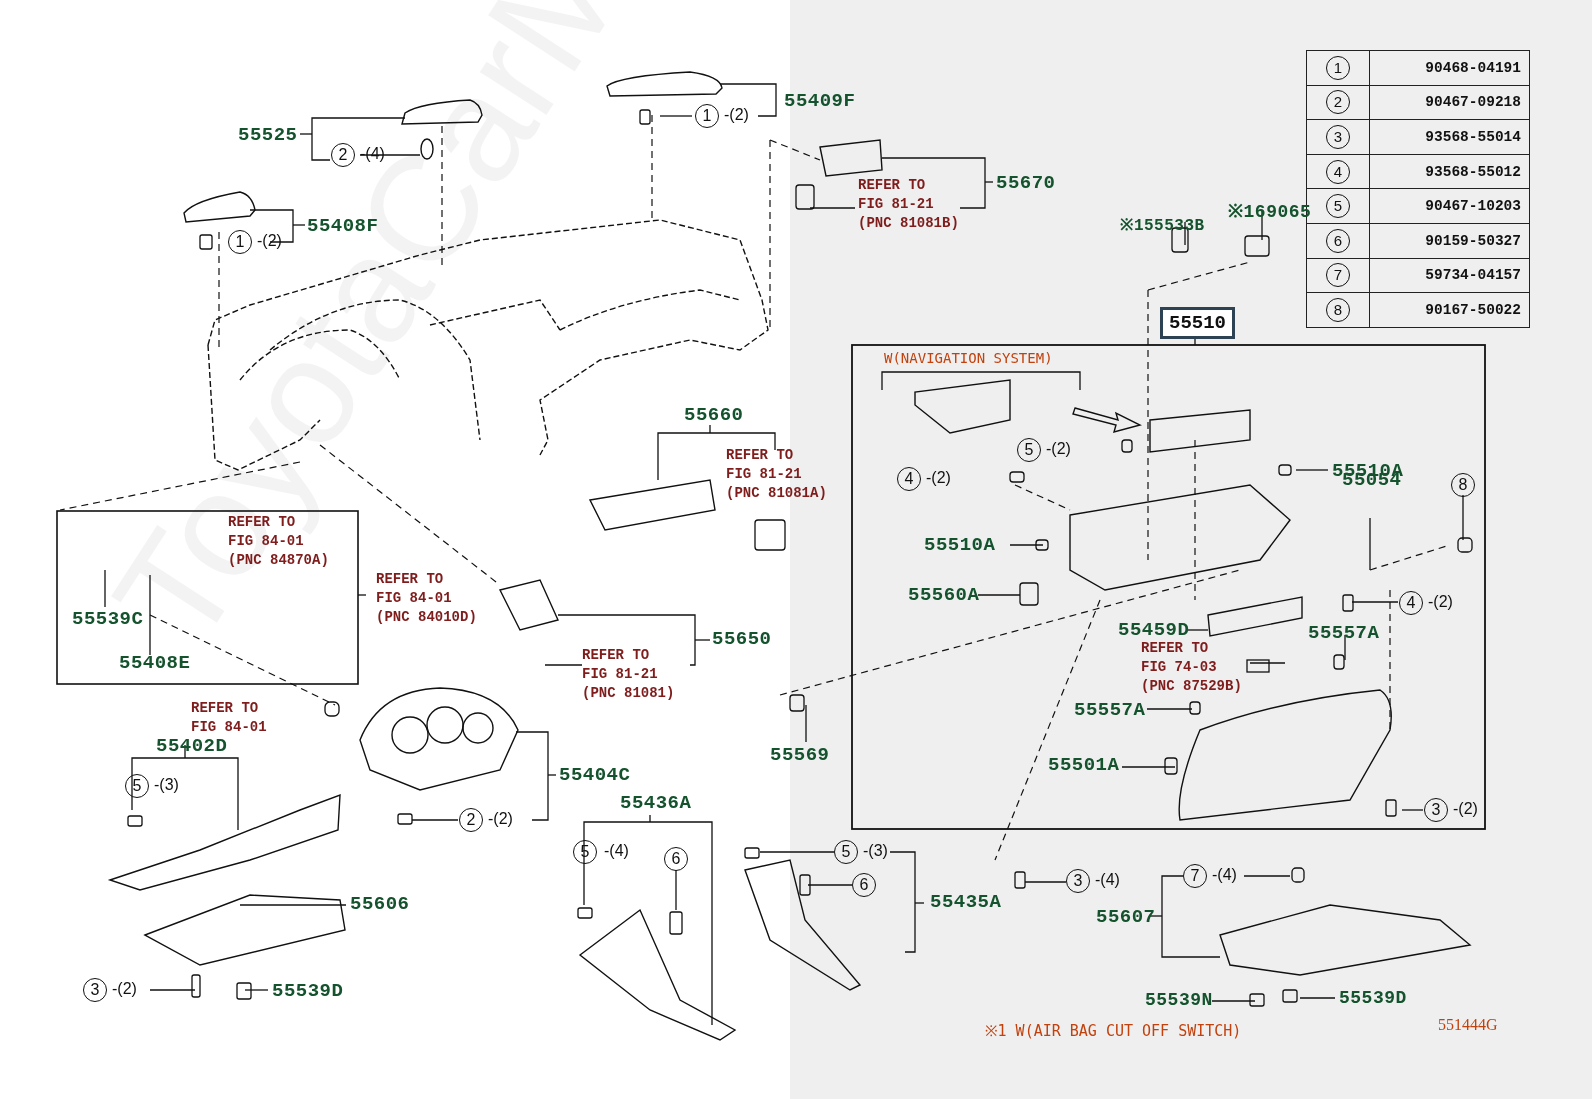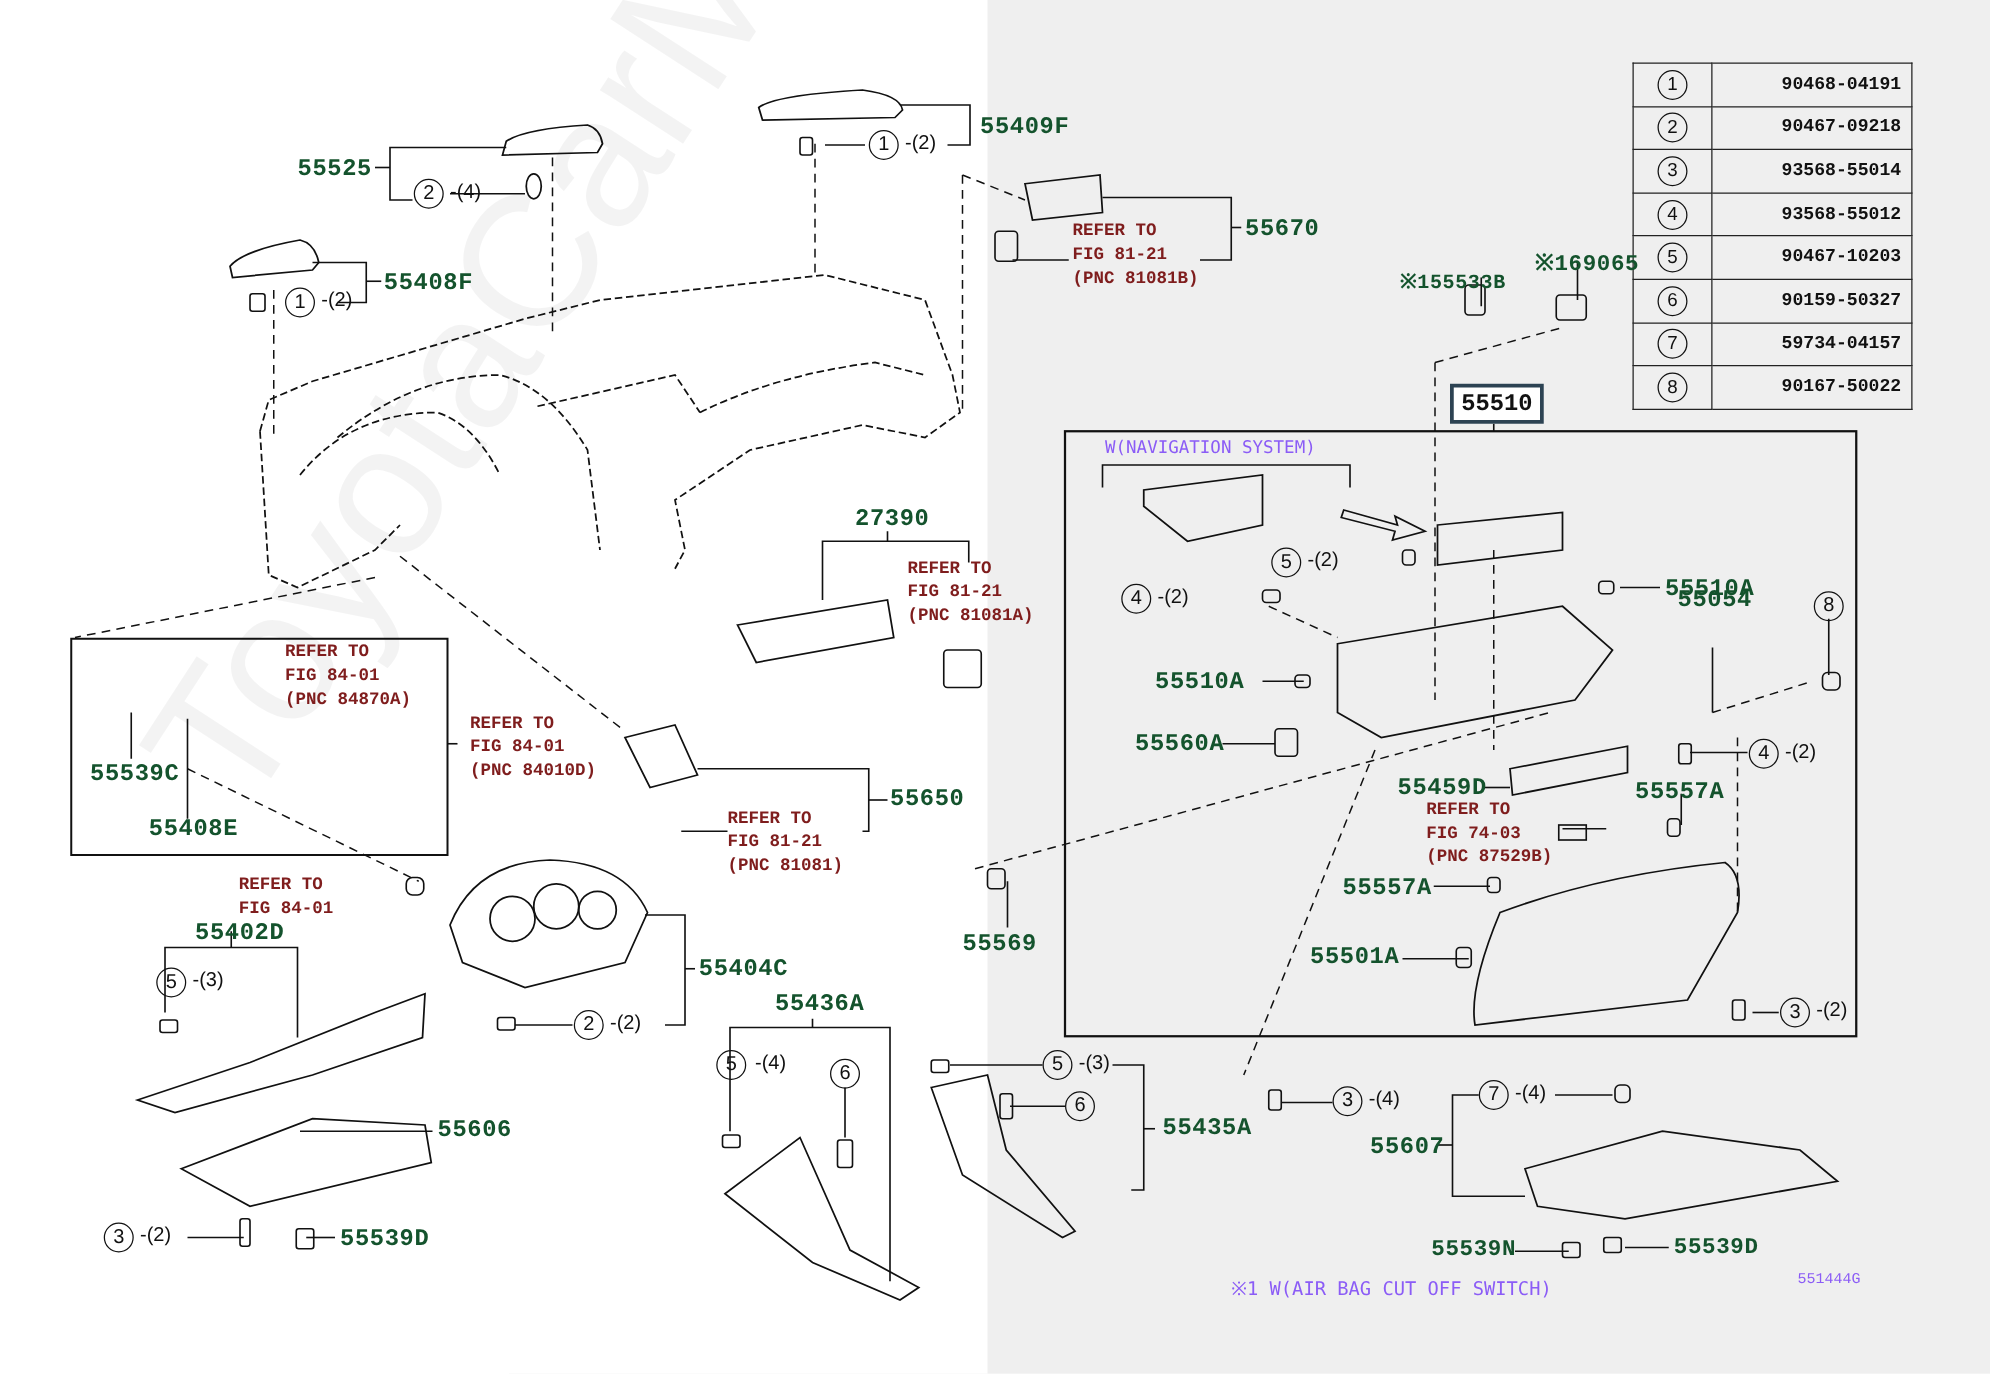--- a/index.html
+++ b/index.html
@@ -1,21 +1,21 @@
 <!DOCTYPE html>
 <html><head>
 <meta charset="utf-8">
 <style>
   html,body{margin:0;padding:0;}
   body{width:1592px;height:1099px;position:relative;overflow:hidden;background:#ffffff;font-family:"DejaVu Sans Mono","Liberation Mono",monospace;color:#111;}
   #bg-right{position:absolute;left:790px;top:0;width:802px;height:1099px;background:#efefef;}
   svg#art{position:absolute;left:0;top:0;}
   .lbl{position:absolute;font-family:"Liberation Mono","DejaVu Sans Mono",monospace;font-weight:bold;font-size:19px;letter-spacing:0.5px;white-space:nowrap;color:#14532d;line-height:1;}
   .ref{position:absolute;font-family:"Liberation Mono","DejaVu Sans Mono",monospace;font-weight:bold;font-size:14px;line-height:19px;white-space:pre;color:#7f1d1d;}
-  .note{position:absolute;font-family:"DejaVu Sans Mono",monospace;font-size:15px;white-space:nowrap;color:#8b5cf6;}
+  .note{position:absolute;font-family:"DejaVu Sans Mono",monospace;font-size:15px;white-space:nowrap;color:#c2410c;}
   .cnum{position:absolute;width:24px;height:24px;border:1.4px solid #111;border-radius:50%;box-sizing:border-box;text-align:center;font-family:"Liberation Sans",sans-serif;font-size:16px;line-height:22px;background:transparent;}
   .qty{position:absolute;font-family:"Liberation Sans",sans-serif;font-size:16px;white-space:nowrap;}
   #legend{position:absolute;left:1306px;top:50px;width:224px;border-collapse:collapse;background:#efefef;}
   #legend td{border:1.3px solid #222;height:33.6px;padding:0;font-family:"Liberation Mono",monospace;font-weight:bold;font-size:14.5px;}
   #legend td.c1{width:62px;text-align:center;}
   #legend td.c2{text-align:right;padding-right:8px;}
   #legend .circ{display:inline-block;width:24px;height:24px;border:1.4px solid #111;border-radius:50%;box-sizing:border-box;font-family:"Liberation Sans",sans-serif;font-weight:normal;font-size:15px;line-height:22px;text-align:center;}
   #boxed{position:absolute;left:1160px;top:307px;padding:2px 6px;border:3px solid #2d4353;background:#fff;font-family:"Liberation Mono",monospace;font-weight:bold;font-size:19px;}
   #watermark{position:absolute;left:80px;top:580px;transform:rotate(-57deg);transform-origin:left top;font-family:"Liberation Sans",sans-serif;font-size:150px;color:#000;opacity:0.045;white-space:nowrap;pointer-events:none;}
 </style>
@@ -219,21 +219,21 @@
 </table>
 
 <div id="boxed">55510</div>
 
 <div class="lbl" style="left:238px;top:126px">55525</div>
 <div class="lbl" style="left:307px;top:217px">55408F</div>
 <div class="lbl" style="left:784px;top:92px">55409F</div>
 <div class="lbl" style="left:996px;top:174px">55670</div>
 <div class="lbl" style="left:1228px;top:203px;font-size:18px">※169065</div>
 <div class="lbl" style="left:1120px;top:218px;font-size:16px">※155533B</div>
-<div class="lbl" style="left:684px;top:406px">27390</div>
+<div class="lbl" style="left:684px;top:406px">55660</div>
 <div class="lbl" style="left:712px;top:630px">55650</div>
 <div class="lbl" style="left:72px;top:610px">55539C</div>
 <div class="lbl" style="left:119px;top:654px">55408E</div>
 <div class="lbl" style="left:156px;top:737px">55402D</div>
 <div class="lbl" style="left:559px;top:766px">55404C</div>
 <div class="lbl" style="left:350px;top:895px">55606</div>
 <div class="lbl" style="left:272px;top:982px">55539D</div>
 <div class="lbl" style="left:620px;top:794px">55436A</div>
 <div class="lbl" style="left:930px;top:893px">55435A</div>
 <div class="lbl" style="left:770px;top:746px">55569</div>
@@ -265,21 +265,21 @@
 FIG 81-21
 (PNC 81081)</div>
 <div class="ref" style="left:191px;top:699px">REFER TO
 FIG 84-01</div>
 <div class="ref" style="left:1141px;top:639px">REFER TO
 FIG 74-03
 (PNC 87529B)</div>
 
 <div class="note" style="left:884px;top:350px;font-size:14px">W(NAVIGATION SYSTEM)</div>
 <div class="note" style="left:985px;top:1020px">※1 W(AIR BAG CUT OFF SWITCH)</div>
-<div class="note" style="left:1438px;top:1016px;font-family:Liberation Mono, monospace;font-size:12px">551444G</div>
+<div class="note" style="left:1438px;top:1016px;font-family:Liberation Serif, serif;font-size:16px">551444G</div>
 
 <div class="cnum" style="left:331px;top:143px">2</div>
 <div class="qty" style="left:360px;top:145px">-(4)</div>
 <div class="cnum" style="left:228px;top:230px">1</div>
 <div class="qty" style="left:257px;top:232px">-(2)</div>
 <div class="cnum" style="left:695px;top:104px">1</div>
 <div class="qty" style="left:724px;top:106px">-(2)</div>
 <div class="cnum" style="left:1017px;top:438px">5</div>
 <div class="qty" style="left:1046px;top:440px">-(2)</div>
 <div class="cnum" style="left:897px;top:467px">4</div>

